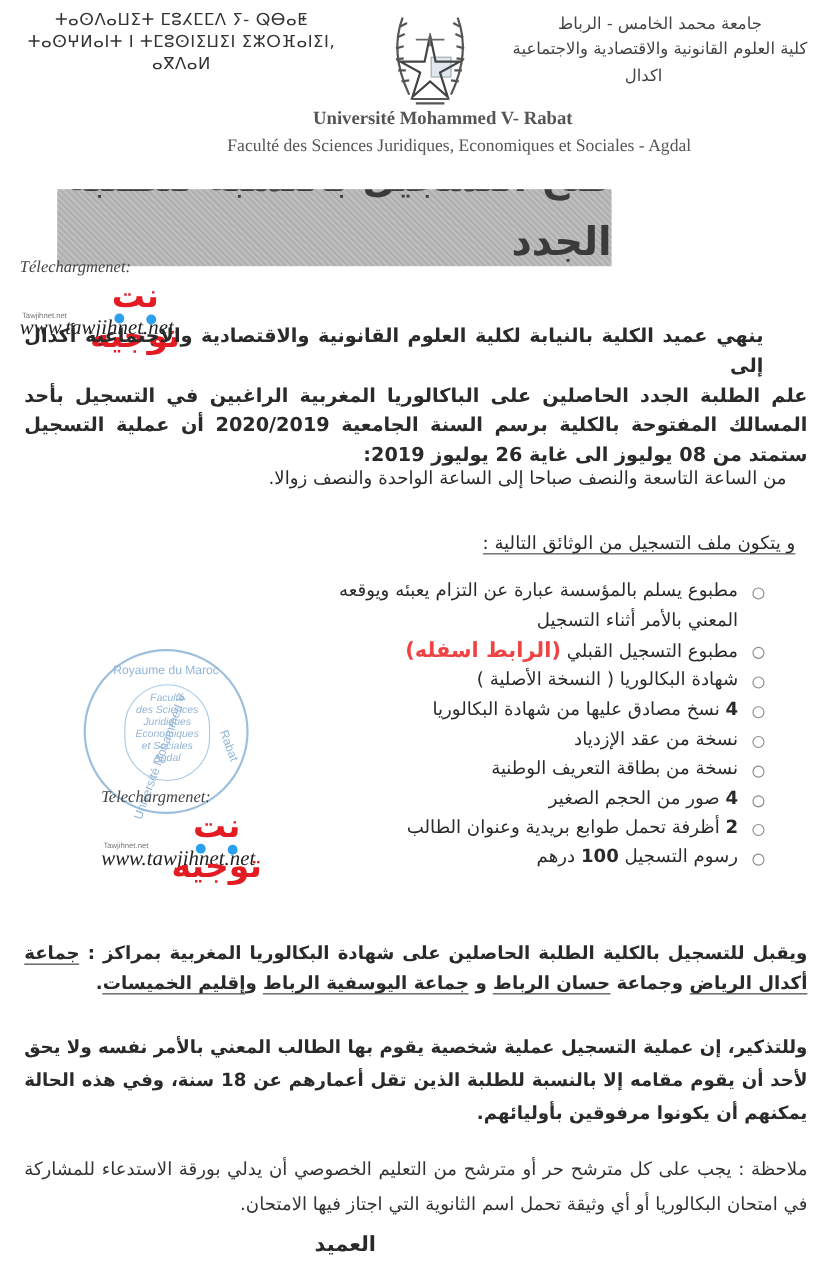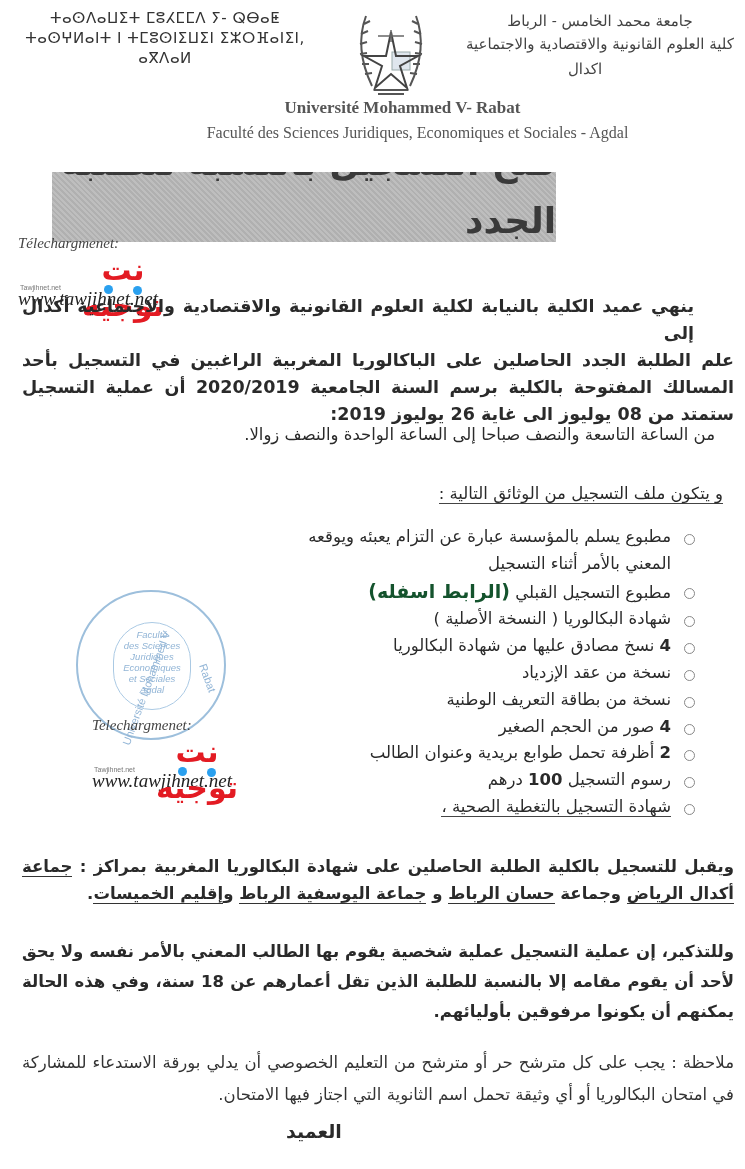--- a/index.html
+++ b/index.html
@@ -47,21 +47,21 @@
     .intro .first { padding-right: 40px; }
     .hours { right: 30px; top: 422px; font-size: 16.5px; line-height: 26px; font-weight: normal; }
     .docs-title { right: 22px; top: 481px; font-size: 16.5px; line-height: 26px; font-weight: normal; }
     .docs-title span { border-bottom: 1px solid #444; }
 
     
     .docs { right: 48px; top: 524px; width: 430px; direction: rtl; font-family: "DejaVu Sans", sans-serif; font-size: 16.5px; color: #2a2a2a; list-style: none; }
     .docs li { position: relative; line-height: 26.8px; padding-right: 26px; }
     .docs li::before { content: ""; position: absolute; right: 2px; top: 10px; width: 9px; height: 9px; border: 1px solid #888; border-radius: 50%; }
     .docs li.first { width: 420px; }
-    .docs .red { color: #14532d; font-weight: bold; font-size: 19px; }
+    .docs .red { color: #ef4444; font-weight: bold; font-size: 19px; }
     .docs .ul { border-bottom: 1.5px solid #444; }
     .docs b { font-weight: bold; }
 
     
     .stamp { left: 76px; top: 590px; width: 150px; height: 150px; border-radius: 50%; border: 2px solid #8cb4d6; opacity: 0.85; }
     .stamp .inner { position: absolute; left: 35px; top: 30px; width: 78px; height: 88px; border-radius: 40px; border: 1.5px solid #9cc0df; text-align: center; font-family: "Liberation Sans", sans-serif; font-size: 9.5px; line-height: 11px; color: #7fa8cf; padding-top: 6px; font-style: italic; }
     .stamp .top-arc { position: absolute; left: 0; top: 0; width: 146px; text-align: center; font-family: "Liberation Sans", sans-serif; font-size: 11px; color: #7fa8cf; padding-top: 12px; }
     .stamp .side-l, .stamp .side-r { position: absolute; font-family: "Liberation Sans", sans-serif; font-size: 11px; color: #7fa8cf; }
     .stamp .side-l { left: 8px; top: 90px; transform: rotate(-70deg); }
     .stamp .side-r { right: 2px; top: 80px; transform: rotate(70deg); }
@@ -140,20 +140,21 @@
   <div>علم الطلبة الجدد الحاصلين على الباكالوريا المغربية الراغبين في التسجيل بأحد المسالك المفتوحة بالكلية برسم السنة الجامعية 2020/2019 أن عملية التسجيل ستمتد من 08 يوليوز الى غاية 26 يوليوز 2019:</div>
 </div>
 
 <div class="abs rtl hours">من الساعة التاسعة والنصف صباحا إلى الساعة الواحدة والنصف زوالا.</div>
 
 <div class="abs rtl docs-title">
   <span>و يتكون ملف التسجيل من الوثائق التالية :</span>
 </div>
 
 <div class="abs stamp">
+  <div class="top-arc">Royaume du Maroc</div>
   <div class="inner">
     <div>Faculté</div>
     <div>des Sciences</div>
     <div>Juridiques</div>
     <div>Economiques</div>
     <div>et Sociales</div>
     <div>Agdal</div>
   </div>
   <div class="side-l">Université Mohammed V</div>
   <div class="side-r">Rabat</div>
@@ -176,21 +177,20 @@
     <span>مطبوع التسجيل القبلي</span>
     <span class="red">(الرابط اسفله)</span>
   </li>
   <li><span>شهادة البكالوريا ( النسخة الأصلية )</span></li>
   <li><b>4</b> <span>نسخ مصادق عليها من شهادة البكالوريا</span></li>
   <li><span>نسخة من عقد الإزدياد</span></li>
   <li><span>نسخة من بطاقة التعريف الوطنية</span></li>
   <li><b>4</b> <span>صور من الحجم الصغير</span></li>
   <li><b>2</b> <span>أظرفة تحمل طوابع بريدية وعنوان الطالب</span></li>
   <li><span>رسوم التسجيل</span> <b>100</b> <span>درهم</span></li>
-  <li><span class="ul">شهادة التسجيل بالتغطية الصحية ،</span></li>
 </ul>
 
 <div class="abs rtl centers">
   <span>ويقبل للتسجيل بالكلية الطلبة الحاصلين على شهادة البكالوريا المغربية بمراكز :</span>
   <span class="u">جماعة أكدال الرياض</span>
   <span>وجماعة</span>
   <span class="u">حسان الرباط</span>
   <span>و</span>
   <span class="u">جماعة اليوسفية الرباط</span>
   <span>و</span><span class="u">إقليم الخميسات</span><span>.</span>

